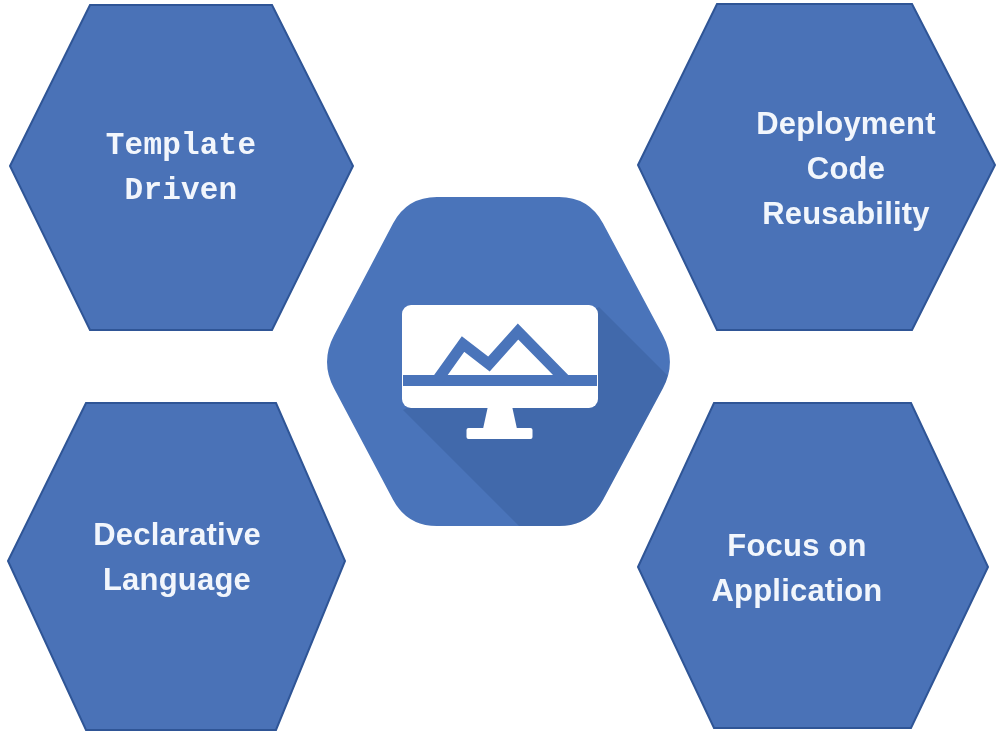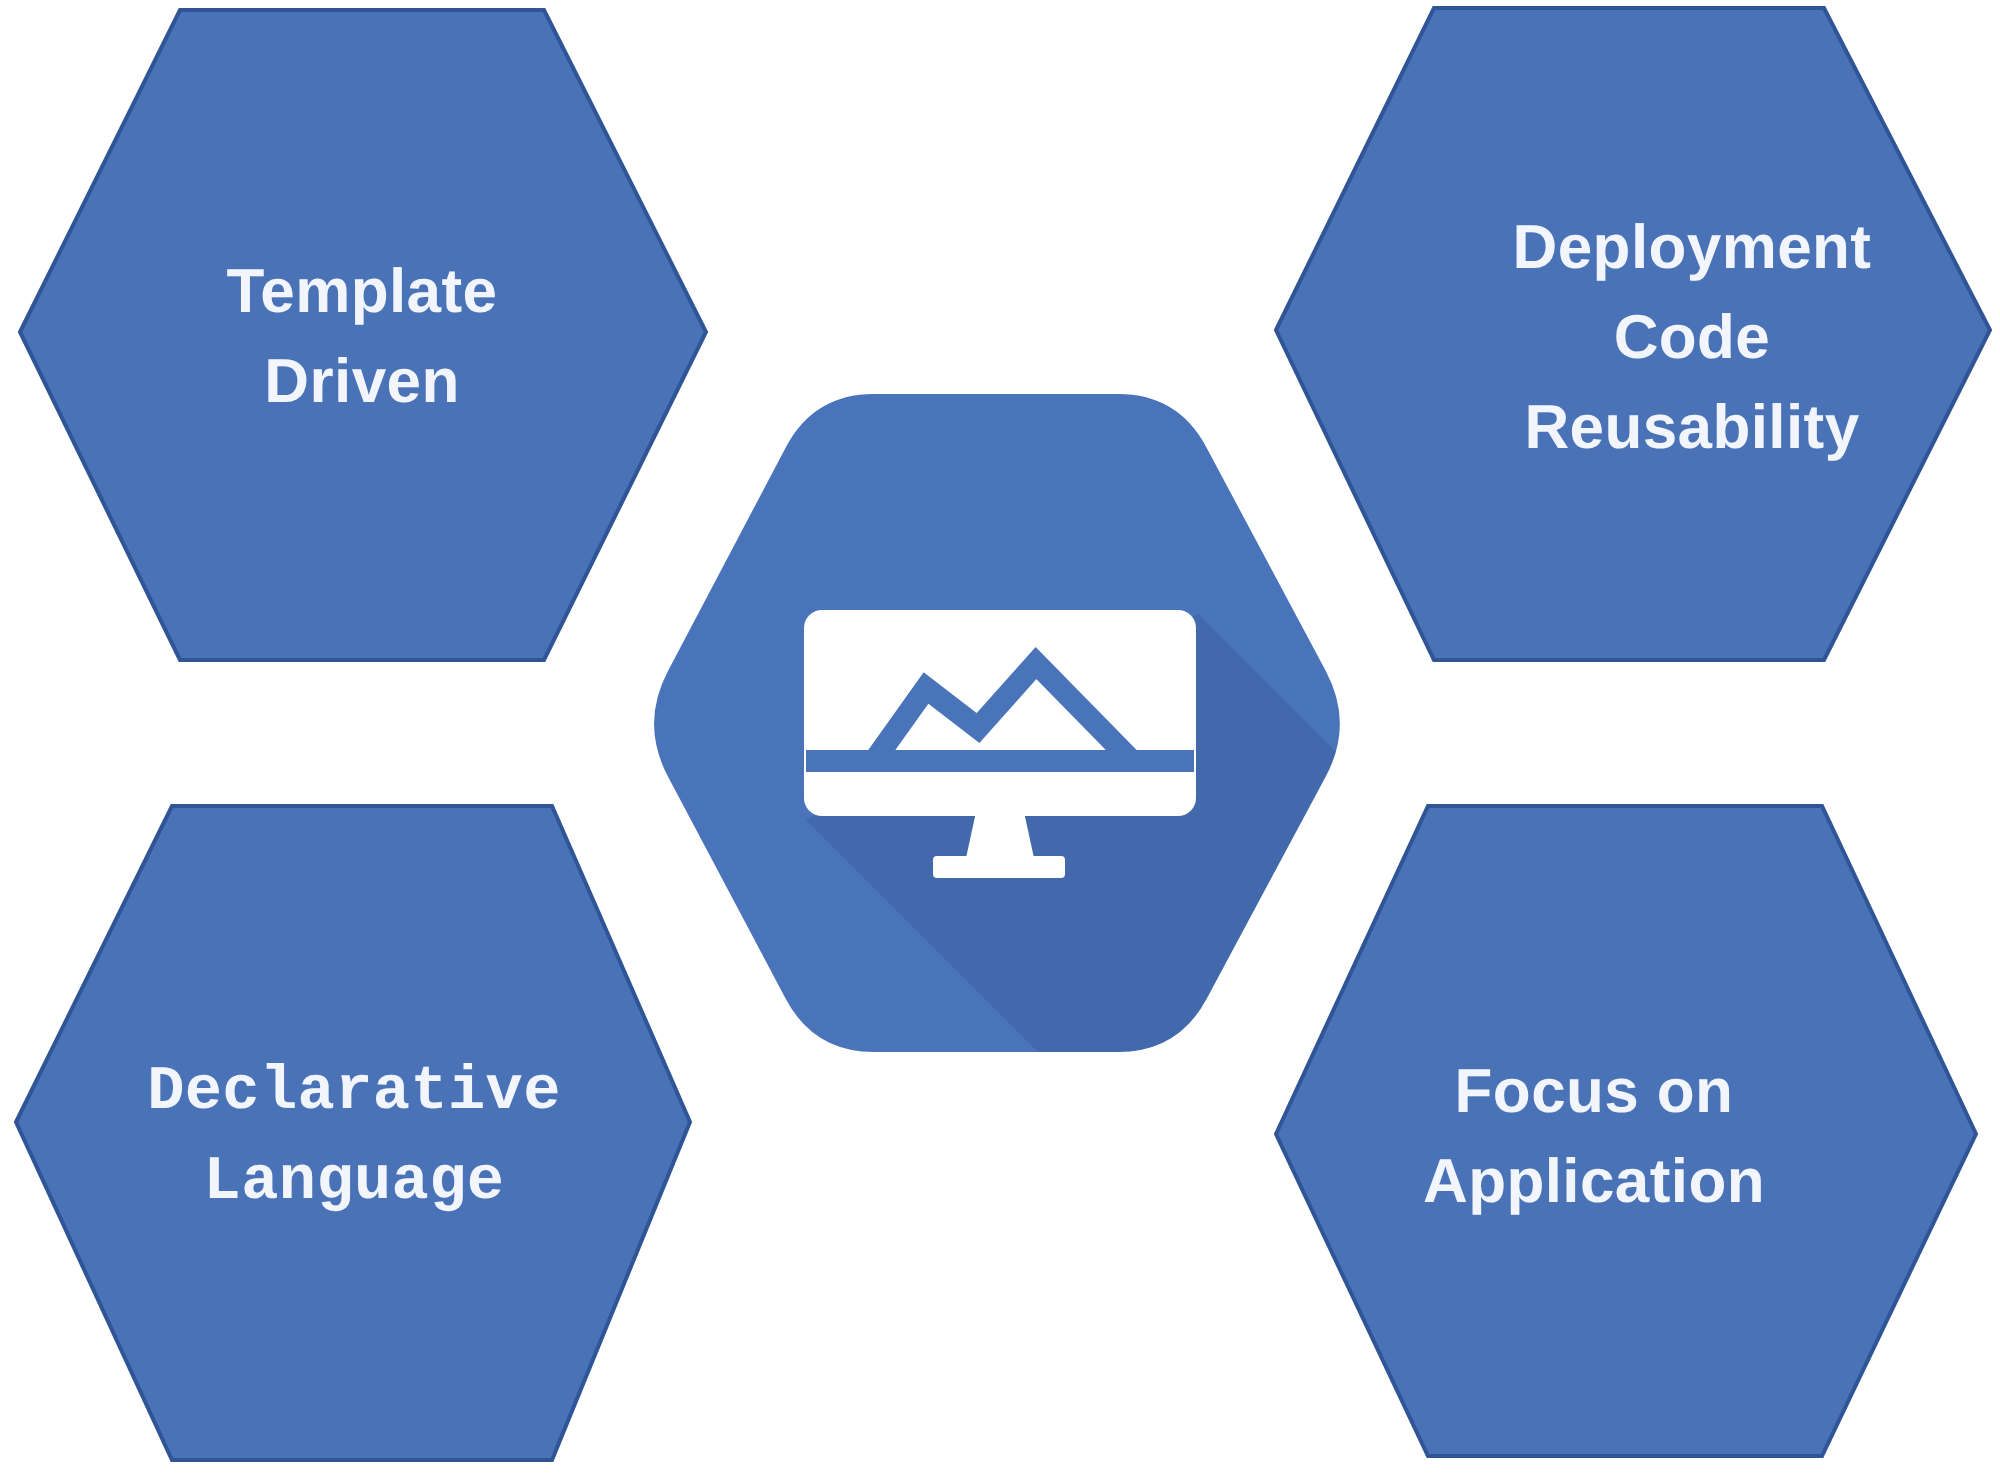--- a/index.html
+++ b/index.html
@@ -72,26 +72,26 @@
 
         <polyline class="glyph-blue-stroke" stroke-width="11" stroke-linecap="butt" stroke-linejoin="miter" points="437,380.5 463,344 489,364 518,331.5 566,380.5"></polyline>
 
         <polygon class="glyph-white" points="488,406 512,406 517,429 483,429"></polygon>
 
         <rect class="glyph-white" x="466.5" y="428" width="66" height="11" rx="2"></rect>
       </g>
     </g>
   </svg>
 
-  <div class="hex-label" style="left:31px;top:98px;width:300px;height:140px;">Template
+  <div class="hex-label" style="left:31px;top:98px;width:300px;height:140px;font-family:Liberation Mono, monospace;">Template
 Driven</div>
 
   <div class="hex-label" style="left:696px;top:78px;width:300px;height:180px;">Deployment
 Code
 Reusability</div>
 
-  <div class="hex-label" style="left:27px;top:499px;width:300px;height:140px;font-family:Liberation Mono, monospace;">Declarative
+  <div class="hex-label" style="left:27px;top:487px;width:300px;height:140px;">Declarative
 Language</div>
 
   <div class="hex-label" style="left:647px;top:498px;width:300px;height:140px;">Focus on
 Application</div>
 
 </div>
 
 </body></html>

